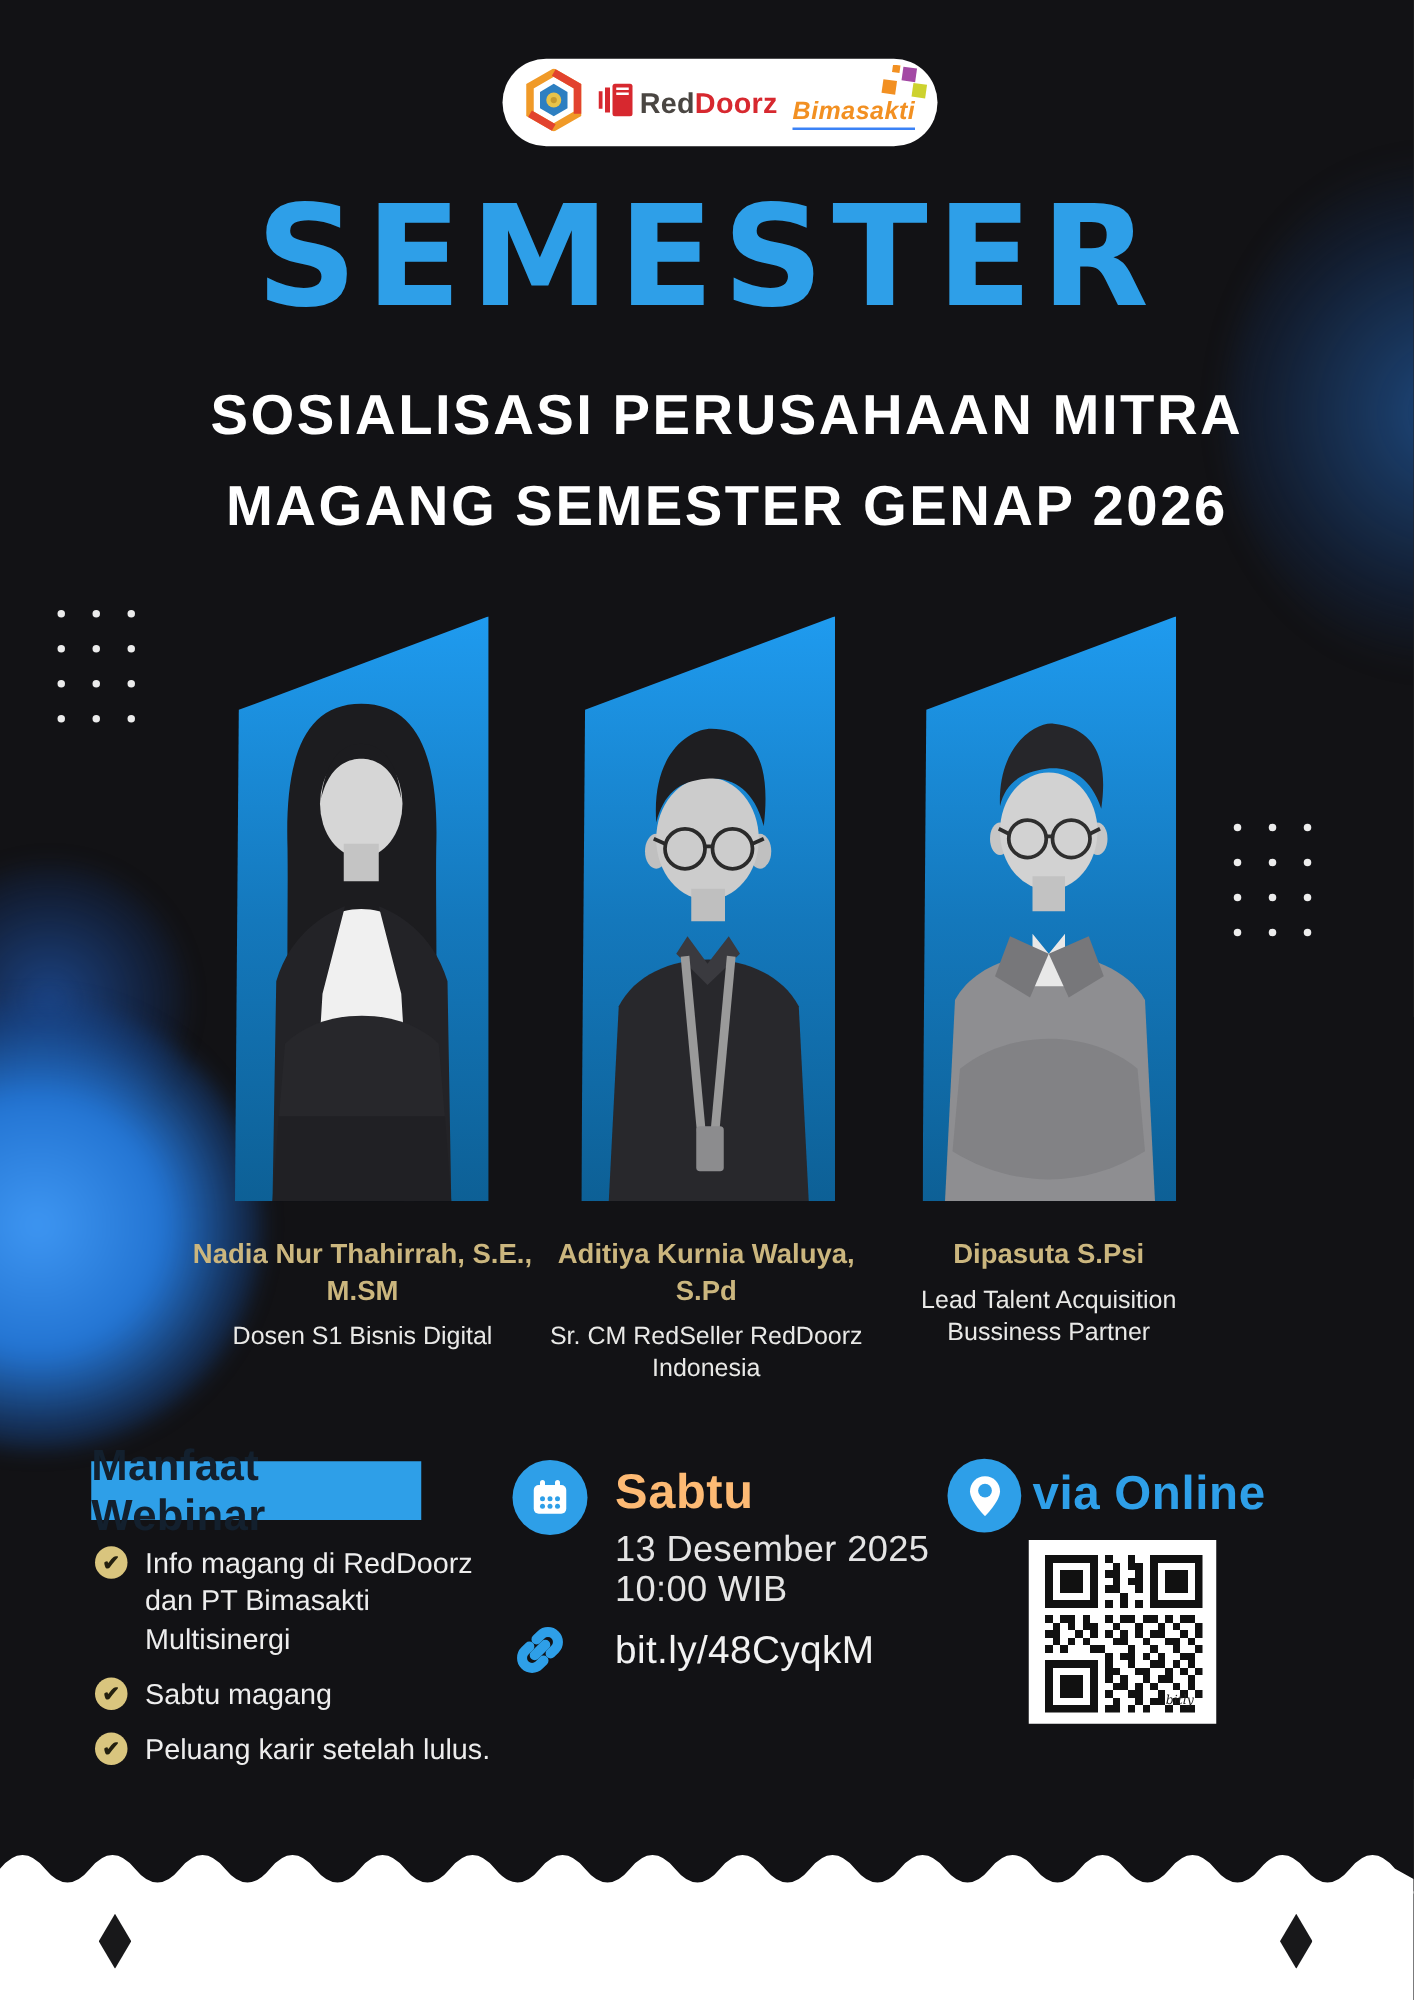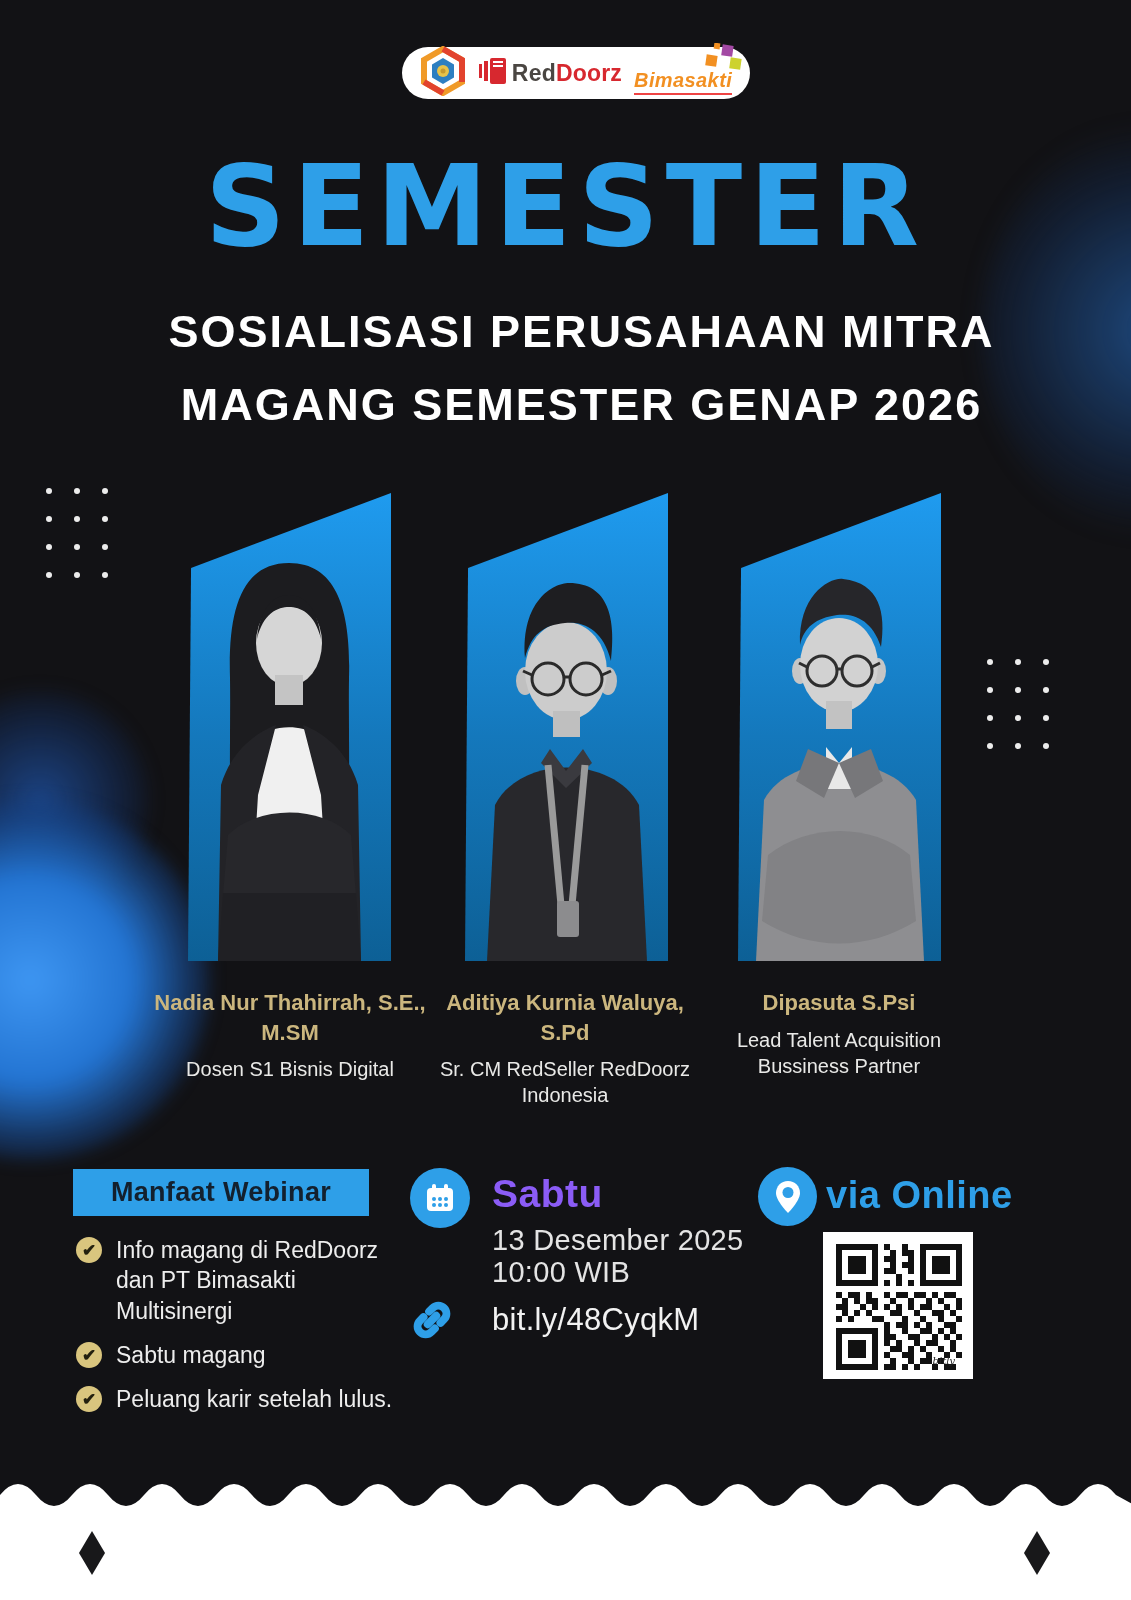--- a/index.html
+++ b/index.html
@@ -25,32 +25,32 @@
     background:radial-gradient(circle, #3e96f2 0%, #2374d2 40%, rgba(22,70,140,.5) 65%, rgba(18,18,21,0) 80%);
     filter:blur(8px);
   }
   .glow-left-small{
     left:-70px;top:690px;width:220px;height:220px;
     background:radial-gradient(circle, rgba(30,80,160,.8) 0%, rgba(20,50,105,.4) 55%, rgba(18,18,21,0) 78%);
     filter:blur(8px);
   }
   
   .brand-pill{
-    position:absolute;left:402px;top:47px;width:348px;height:52px;
+    position:absolute;left:402px;top:47px;width:348px;height:70px;
     background:#ffffff;border-radius:36px;
     display:flex;align-items:center;justify-content:center;gap:12px;
   }
   .reddoorz{display:flex;align-items:center;gap:4px;}
   .reddoorz-text{font-size:23px;font-weight:bold;letter-spacing:.2px;}
   .rd-part1{color:#4a4642;}
   .rd-part2{color:#d7282f;}
   .bimasakti{position:relative;margin-top:14px;}
   .bimasakti-text{
     font-size:20px;font-weight:bold;font-style:italic;color:#f29022;letter-spacing:.4px;
-    border-bottom:2px solid #ef4444;padding-bottom:2px;
+    border-bottom:2px solid #3b82f6;padding-bottom:2px;
   }
   .bima-cubes{position:absolute;right:-12px;top:-26px;}
   
   .title{
     position:absolute;left:0;top:150px;width:1131px;text-align:center;
     font-family:"DejaVu Sans",sans-serif;font-weight:800;
     font-size:112px;letter-spacing:7px;color:#2e9fe8;line-height:1;
   }
   .subtitle{
     position:absolute;left:0;top:296px;width:1131px;text-align:center;
@@ -70,39 +70,39 @@
   }
   .speaker-photo svg{position:absolute;left:0;bottom:0;}
   .sp1{left:188px;} .sp2{left:465px;} .sp3{left:738px;}
   
   .caption{position:absolute;top:988px;width:280px;text-align:center;}
   .cap1{left:150px;} .cap2{left:425px;} .cap3{left:699px;}
   .speaker-name{color:#cbb67e;font-weight:bold;font-size:22px;line-height:1.35;}
   .speaker-role{color:#e9e9e7;font-size:20px;line-height:1.3;margin-top:9px;}
   
   .benefit-heading{
-    position:absolute;left:73px;top:1169px;width:296px;height:47px;
-    background:#2e9fe8;color:#13202e;font-weight:bold;font-size:27px;
+    position:absolute;left:73px;top:1169px;width:264px;height:47px;
+    background:#2e9fe8;color:#13202e;font-weight:bold;font-size:35px;
     display:flex;align-items:center;justify-content:center;letter-spacing:.3px;
   }
   .benefit-list{position:absolute;left:76px;top:1235px;width:330px;}
   .benefit-item{display:flex;align-items:flex-start;gap:14px;margin-bottom:14px;}
   .check-icon{
     flex:0 0 26px;width:26px;height:26px;border-radius:50%;background:#d9c57e;
     color:#23200f;font-size:17px;font-weight:bold;display:flex;align-items:center;justify-content:center;
     margin-top:2px;
   }
   .benefit-text{color:#ededed;font-size:23px;line-height:1.32;}
   .icon-circle{
     position:absolute;border-radius:50%;background:#2e9fe8;
     display:flex;align-items:center;justify-content:center;
   }
   .cal-circle{left:410px;top:1168px;width:60px;height:60px;}
   .pin-circle{left:758px;top:1167px;width:59px;height:59px;}
-  .day-label{position:absolute;left:492px;top:1172px;color:#8b5cf6;font-weight:bold;font-size:39px;letter-spacing:.5px;}
+  .day-label{position:absolute;left:492px;top:1172px;color:#fdba74;font-weight:bold;font-size:39px;letter-spacing:.5px;}
   .date-label{position:absolute;left:492px;top:1225px;color:#e4e4e4;font-size:29px;letter-spacing:.3px;line-height:1.1;}
   .time-label{position:absolute;left:492px;top:1256px;color:#e4e4e4;font-size:29px;letter-spacing:.3px;}
   .link-icon{position:absolute;left:406px;top:1294px;}
   .link-label{position:absolute;left:492px;top:1302px;color:#f2f2f2;font-size:31px;letter-spacing:.3px;}
   .online-label{position:absolute;left:826px;top:1174px;color:#2e9fe8;font-weight:bold;font-size:38px;letter-spacing:.5px;}
   
   .qr-box{
     position:absolute;left:823px;top:1232px;width:150px;height:147px;background:#ffffff;
   }
   .qr-box svg{position:absolute;left:13px;top:12px;}

